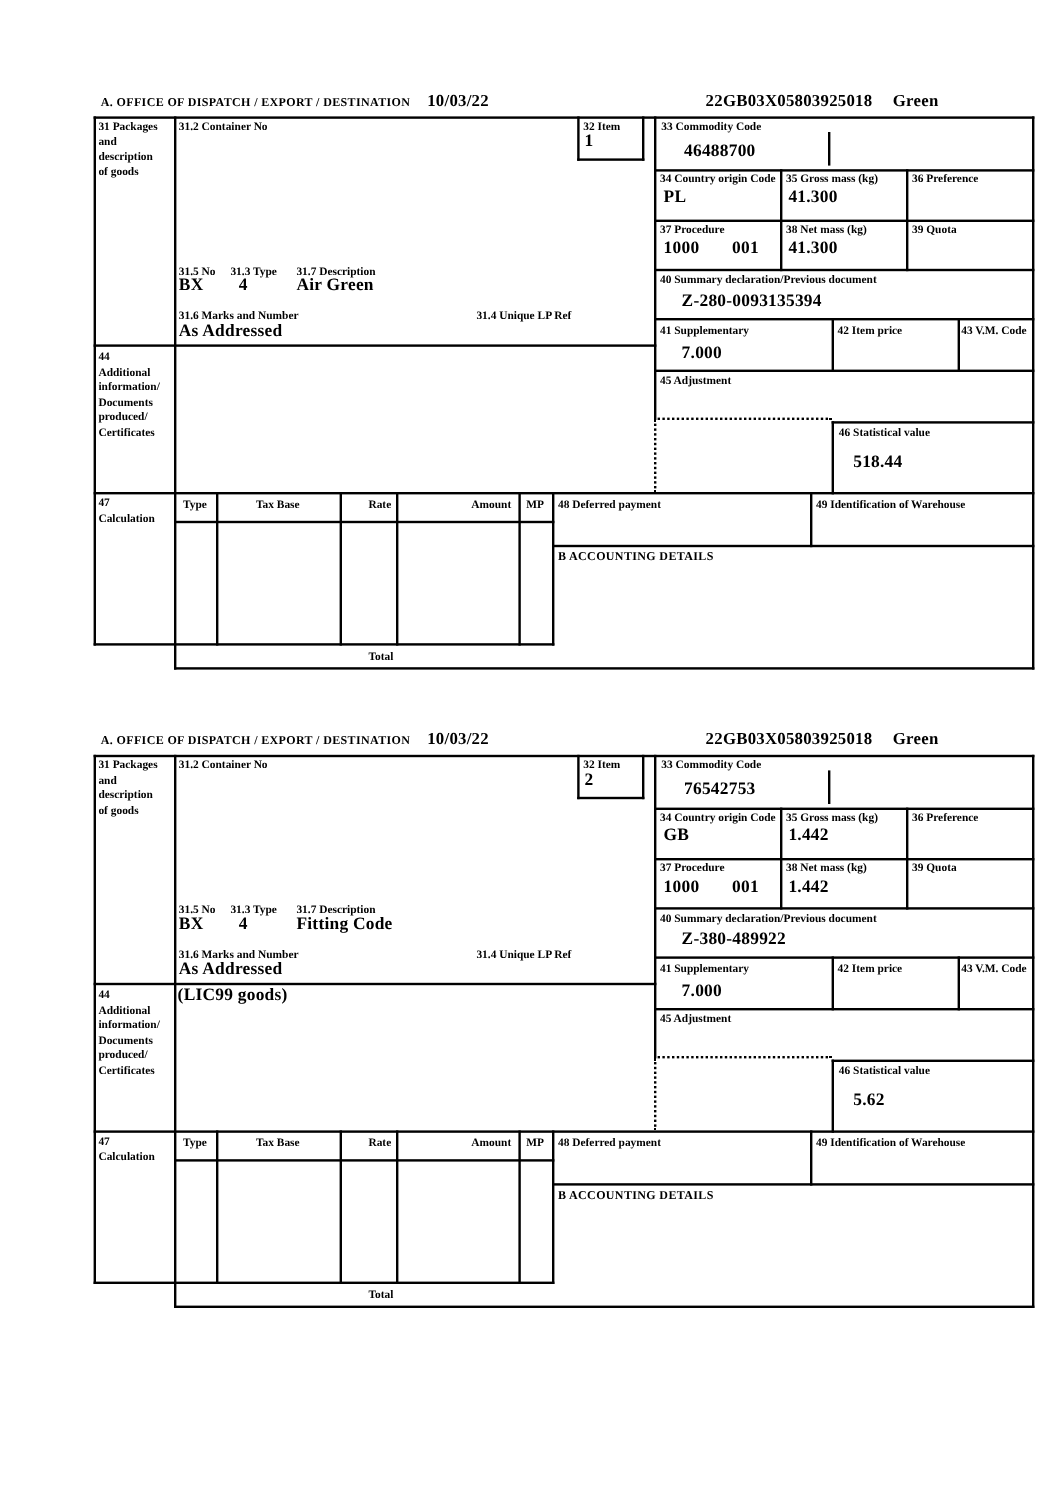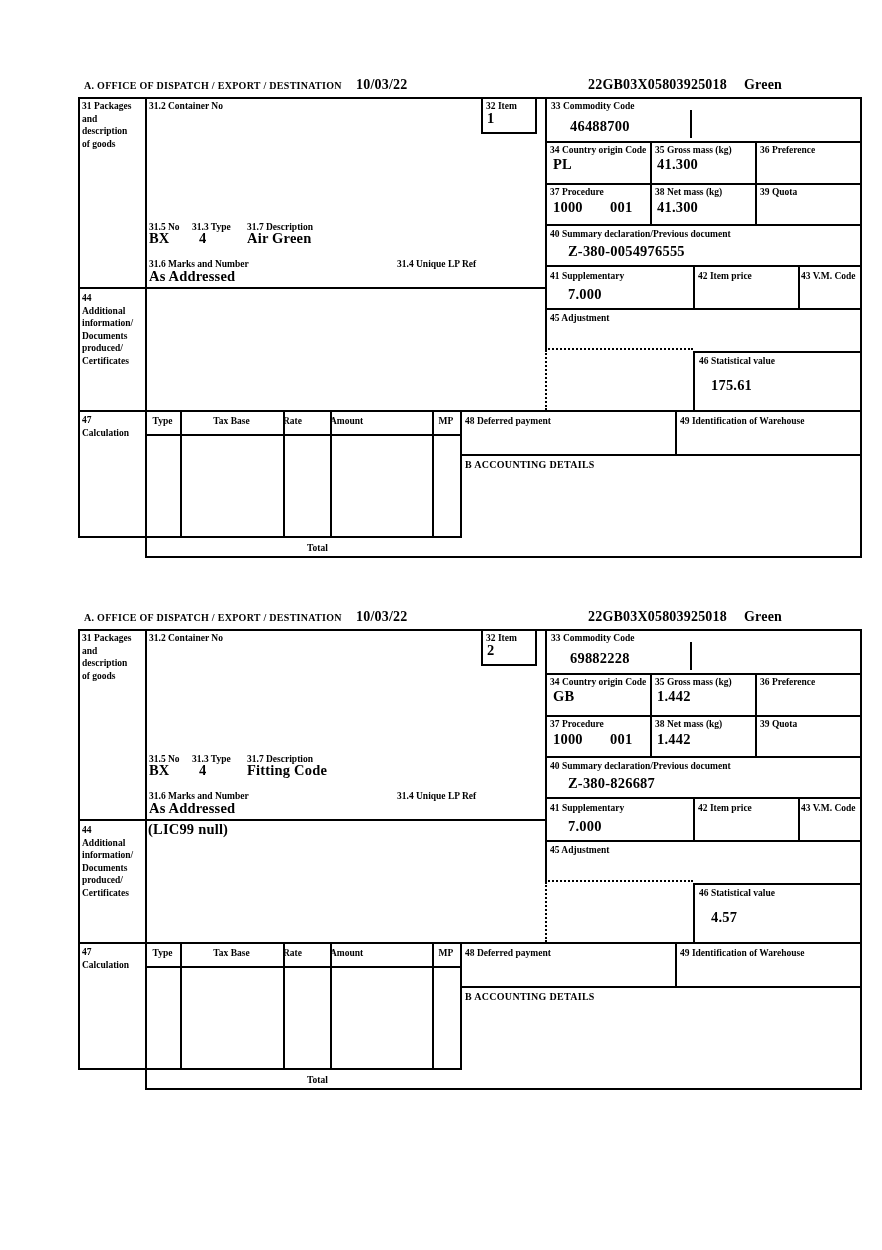--- a/index.html
+++ b/index.html
@@ -8,21 +8,21 @@
   .section{position:absolute;left:0;width:882px;height:560px;}
   .ln{position:absolute;background:#000;}
   .dot-h{position:absolute;height:0;border-top:2px dotted #000;}
   .dot-v{position:absolute;width:0;border-left:2px dotted #000;}
   .lbl{position:absolute;font-weight:700;font-size:9.5px;line-height:12.5px;white-space:pre-line;}
   .val{position:absolute;font-weight:600;font-size:14.5px;line-height:15px;letter-spacing:.2px;white-space:pre;}
   .hdrA{position:absolute;font-weight:700;font-size:10px;letter-spacing:.3px;}
   .hdrval{position:absolute;font-weight:600;font-size:14px;letter-spacing:.2px;}
   .cellhdr{position:absolute;font-weight:700;font-size:9.5px;}
   .tc{text-align:center;}
-  .tr{}
+  .tr{text-align:right;}
 </style>
 </head>
 <body>
 
 <div id="page">
   <div id="form">
   <div class="section" style="top: 0px;">
 
     <div class="hdrA" style="left:84px;top:80px;">A.  OFFICE OF DISPATCH / EXPORT / DESTINATION</div>
     <div class="hdrval" style="left:356px;top:77px;">10/03/22</div>
@@ -106,31 +106,31 @@
     <div class="lbl" style="left:760px;top:144px;">36 Preference</div>
 
     <div class="lbl" style="left:550px;top:186px;">37 Procedure</div>
     <div class="val" style="left:553px;top:200px;">1000</div>
     <div class="val" style="left:610px;top:200px;">001</div>
     <div class="lbl" style="left:655px;top:186px;">38 Net mass (kg)</div>
     <div class="val" style="left:657px;top:200px;">41.300</div>
     <div class="lbl" style="left:760px;top:186px;">39 Quota</div>
 
     <div class="lbl" style="left:550px;top:228px;">40 Summary declaration/Previous document</div>
-    <div class="val" style="left:568px;top:244px;">Z-380-0054976555</div>
+    <div class="val" style="left:568px;top:244px;">Z-280-0093135394</div>
 
     <div class="lbl" style="left:550px;top:270px;">41 Supplementary</div>
     <div class="val" style="left:568px;top:287px;">7.000</div>
     <div class="lbl" style="left:698px;top:270px;">42 Item price</div>
     <div class="lbl" style="left:801px;top:270px;">43 V.M. Code</div>
 
     <div class="lbl" style="left:550px;top:312px;">45 Adjustment</div>
 
     <div class="lbl" style="left:699px;top:355px;">46 Statistical value</div>
-    <div class="val" style="left:711px;top:378px;">175.61</div>
+    <div class="val" style="left:711px;top:378px;">518.44</div>
 
     <div class="cellhdr tc" style="left:145px;top:416px;width:35px;">Type</div>
     <div class="cellhdr tc" style="left:180px;top:416px;width:103px;">Tax Base</div>
     <div class="cellhdr tr" style="left:283px;top:416px;width:43px;">Rate</div>
     <div class="cellhdr tr" style="left:330px;top:416px;width:96px;">Amount</div>
     <div class="cellhdr tc" style="left:432px;top:416px;width:28px;">MP</div>
 
     <div class="lbl" style="left:465px;top:415px;">48 Deferred payment</div>
     <div class="lbl" style="left:680px;top:415px;">49 Identification of Warehouse</div>
 
@@ -204,50 +204,50 @@
     <div class="lbl" style="left:192px;top:221px;">31.3 Type</div>
     <div class="lbl" style="left:247px;top:221px;">31.7 Description</div>
     <div class="val" style="left:149px;top:231px;">BX</div>
     <div class="val" style="left:199px;top:231px;">4</div>
     <div class="val" style="left:247px;top:231px;">Fitting Code</div>
 
     <div class="lbl" style="left:149px;top:258px;">31.6 Marks and Number</div>
     <div class="lbl" style="left:397px;top:258px;">31.4 Unique LP Ref</div>
     <div class="val" style="left:149px;top:269px;">As Addressed</div>
 
-    <div class="val" style="left:148px;top:290px;">(LIC99 null)</div>
+    <div class="val" style="left:148px;top:290px;">(LIC99 goods)</div>
 
     <div class="lbl" style="left:551px;top:100px;">33 Commodity Code</div>
-    <div class="val" style="left:570px;top:119px;">69882228</div>
+    <div class="val" style="left:570px;top:119px;">76542753</div>
 
     <div class="lbl" style="left:550px;top:144px;">34 Country origin Code</div>
     <div class="val" style="left:553px;top:157px;">GB</div>
     <div class="lbl" style="left:655px;top:144px;">35 Gross mass (kg)</div>
     <div class="val" style="left:657px;top:157px;">1.442</div>
     <div class="lbl" style="left:760px;top:144px;">36 Preference</div>
 
     <div class="lbl" style="left:550px;top:186px;">37 Procedure</div>
     <div class="val" style="left:553px;top:200px;">1000</div>
     <div class="val" style="left:610px;top:200px;">001</div>
     <div class="lbl" style="left:655px;top:186px;">38 Net mass (kg)</div>
     <div class="val" style="left:657px;top:200px;">1.442</div>
     <div class="lbl" style="left:760px;top:186px;">39 Quota</div>
 
     <div class="lbl" style="left:550px;top:228px;">40 Summary declaration/Previous document</div>
-    <div class="val" style="left:568px;top:244px;">Z-380-826687</div>
+    <div class="val" style="left:568px;top:244px;">Z-380-489922</div>
 
     <div class="lbl" style="left:550px;top:270px;">41 Supplementary</div>
     <div class="val" style="left:568px;top:287px;">7.000</div>
     <div class="lbl" style="left:698px;top:270px;">42 Item price</div>
     <div class="lbl" style="left:801px;top:270px;">43 V.M. Code</div>
 
     <div class="lbl" style="left:550px;top:312px;">45 Adjustment</div>
 
     <div class="lbl" style="left:699px;top:355px;">46 Statistical value</div>
-    <div class="val" style="left:711px;top:378px;">4.57</div>
+    <div class="val" style="left:711px;top:378px;">5.62</div>
 
     <div class="cellhdr tc" style="left:145px;top:416px;width:35px;">Type</div>
     <div class="cellhdr tc" style="left:180px;top:416px;width:103px;">Tax Base</div>
     <div class="cellhdr tr" style="left:283px;top:416px;width:43px;">Rate</div>
     <div class="cellhdr tr" style="left:330px;top:416px;width:96px;">Amount</div>
     <div class="cellhdr tc" style="left:432px;top:416px;width:28px;">MP</div>
 
     <div class="lbl" style="left:465px;top:415px;">48 Deferred payment</div>
     <div class="lbl" style="left:680px;top:415px;">49 Identification of Warehouse</div>
 

